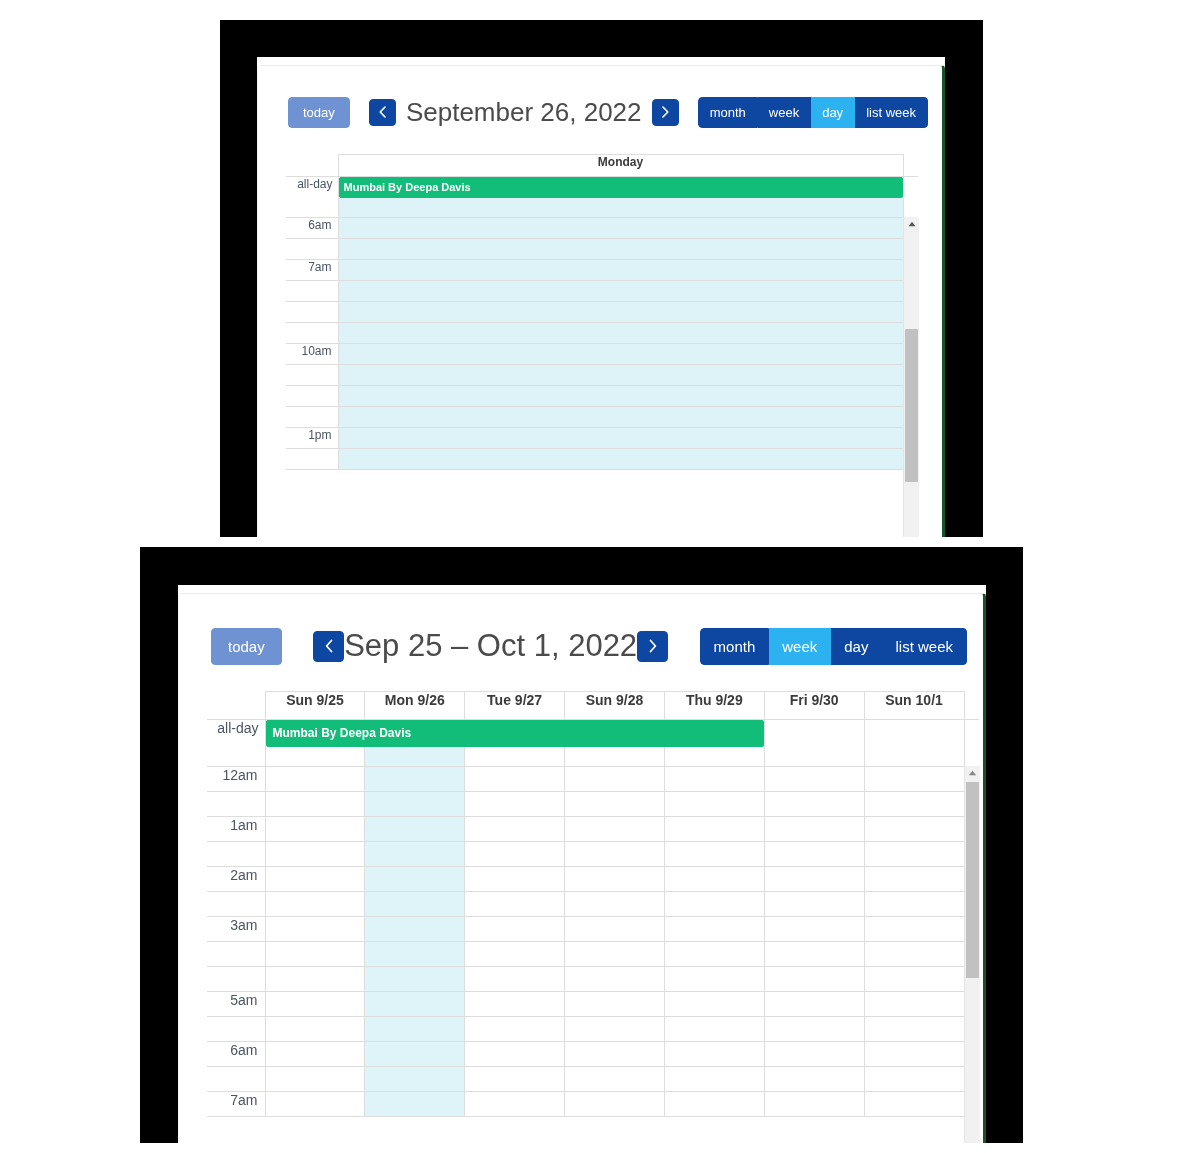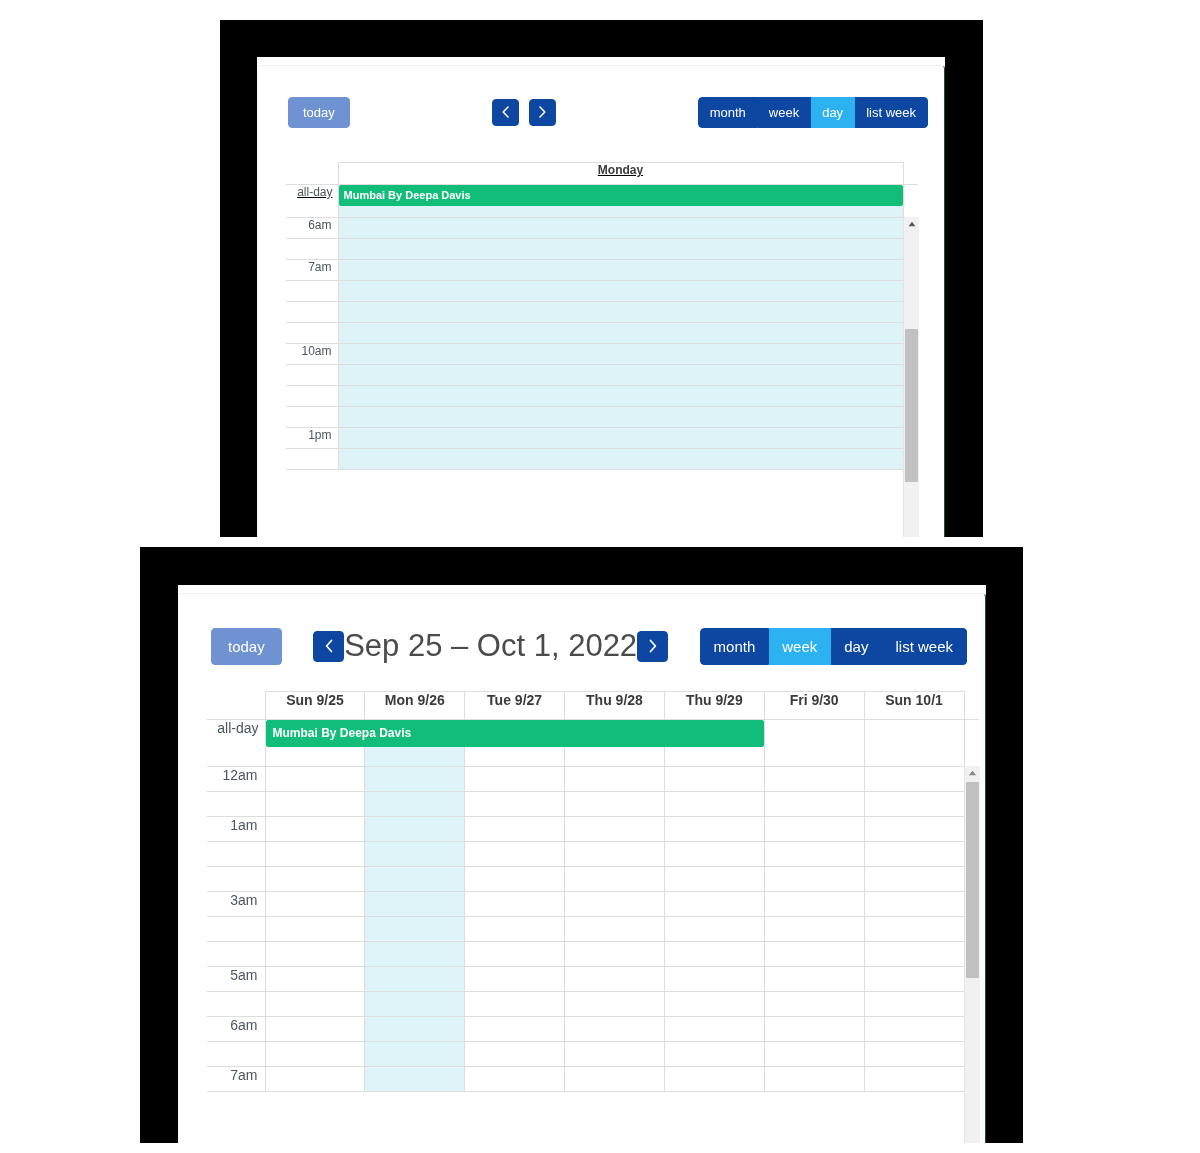--- a/index.html
+++ b/index.html
@@ -53,21 +53,21 @@
   }
   .panel-inner {
     position: absolute;
     left: 0;
     top: 8px;
     right: 0;
     bottom: 0;
     background: #ffffff;
     border-top: 1px solid #eceef0;
     border-left: 1px solid #f2f3f4;
-    border-right: 1px solid #14532d;
+    border-right: 3px solid #14532d;
     border-radius: 4px;
     overflow: hidden;
   }
 
   
   .fc-toolbar {
     display: flex;
     align-items: center;
     justify-content: space-between;
     box-sizing: border-box;
@@ -218,41 +218,42 @@
 
         <div class="tb-center" style="gap:10px;">
           <button class="btn btn-arrow" style="width:27px;height:27px;">
             <span>
               <svg width="9" height="12" viewBox="0 0 9 12" aria-hidden="true">
                 <path d="M7 1 L2.2 6 L7 11" fill="none" stroke="#ffffff" stroke-width="1.6" stroke-linecap="round" stroke-linejoin="round"></path>
               </svg>
             </span>
           </button>
 
+          <h2 class="fc-title" style="font-size:26px;margin:0;">September 26, 2022</h2>
 
           <button class="btn btn-arrow" style="width:27px;height:27px;">
             <span>
               <svg width="9" height="12" viewBox="0 0 9 12" aria-hidden="true">
                 <path d="M2 1 L6.8 6 L2 11" fill="none" stroke="#ffffff" stroke-width="1.6" stroke-linecap="round" stroke-linejoin="round"></path>
               </svg>
             </span>
           </button>
         </div>
 
         <div class="tb-right">
           <div class="btn-group">
             <button class="btn" style="font-size:13px;padding:8px 11px;">month</button>
             <button class="btn" style="font-size:13px;padding:8px 11px;">week</button>
             <button class="btn active" style="font-size:13px;padding:8px 11px;">day</button>
             <button class="btn" style="font-size:13px;padding:8px 11px;">list week</button>
           </div>
         </div>
       </div>
 
-      <div class="cal-wrap" style="top:96px;left:28px;width:632px;text-decoration:underline;">
+      <div class="cal-wrap" style="top:88px;left:28px;width:632px;">
         <table class="cal">
           <colgroup>
               <col style="width:52px">
               <col>
               <col style="width:15px">
             </colgroup>
           <tbody>
               <tr>
             <th style="border-top:none;border-left:none;height:21px;"></th>
             <th class="hdr-cell" style="font-size:12px;height:21px;">Monday</th>
@@ -406,21 +407,21 @@
               <col>
               <col>
               <col style="width:15px">
           </colgroup>
           <tbody>
               <tr>
             <th style="border-top:none;border-left:none;height:27px;"></th>
             <th class="hdr-cell" style="font-size:14px;height:27px;">Sun 9/25</th>
             <th class="hdr-cell" style="font-size:14px;height:27px;">Mon 9/26</th>
             <th class="hdr-cell" style="font-size:14px;height:27px;">Tue 9/27</th>
-            <th class="hdr-cell" style="font-size:14px;height:27px;">Thu 9/28</th>
+            <th class="hdr-cell" style="font-size:14px;height:27px;">Sun 9/28</th>
             <th class="hdr-cell" style="font-size:14px;height:27px;">Thu 9/29</th>
             <th class="hdr-cell" style="font-size:14px;height:27px;">Fri 9/30</th>
             <th class="hdr-cell" style="font-size:14px;height:27px;">Sun 10/1</th>
             <th style="border-top:none;border-right:none;"></th>
           </tr>
           <tr>
             <td class="allday-label" style="font-size:14px;height:46px;padding-right:6px;border-left:none;">all-day</td>
             <td style="height:46px;position:relative;">
               <div class="event-chip" style="position:absolute;left:0;top:0;width:498px;height:27px;line-height:25px;font-size:12px;padding:0 6px;z-index:3;">Mumbai By Deepa Davis</div>
             </td>
@@ -490,20 +491,31 @@
               <td style="height:24px;"></td>
               <td class="today-col" style="height:24px;"></td>
               <td style="height:24px;"></td>
               <td style="height:24px;"></td>
               <td style="height:24px;"></td>
               <td style="height:24px;"></td>
               <td style="height:24px;"></td>
               <td style="border-right:none;background:#fff;"></td>
             </tr>
 
+            <tr class="slot-row-major">
+              <td class="axis-cell" style="font-size:14px;height:24px;padding-right:7px;border-left:none;">2am</td>
+              <td style="height:24px;"></td>
+              <td class="today-col" style="height:24px;"></td>
+              <td style="height:24px;"></td>
+              <td style="height:24px;"></td>
+              <td style="height:24px;"></td>
+              <td style="height:24px;"></td>
+              <td style="height:24px;"></td>
+              <td style="border-right:none;background:#fff;"></td>
+            </tr>
             <tr class="slot-row-minor">
               <td class="axis-cell" style="height:24px;border-left:none;"></td>
               <td style="height:24px;"></td>
               <td class="today-col" style="height:24px;"></td>
               <td style="height:24px;"></td>
               <td style="height:24px;"></td>
               <td style="height:24px;"></td>
               <td style="height:24px;"></td>
               <td style="height:24px;"></td>
               <td style="border-right:none;background:#fff;"></td>

